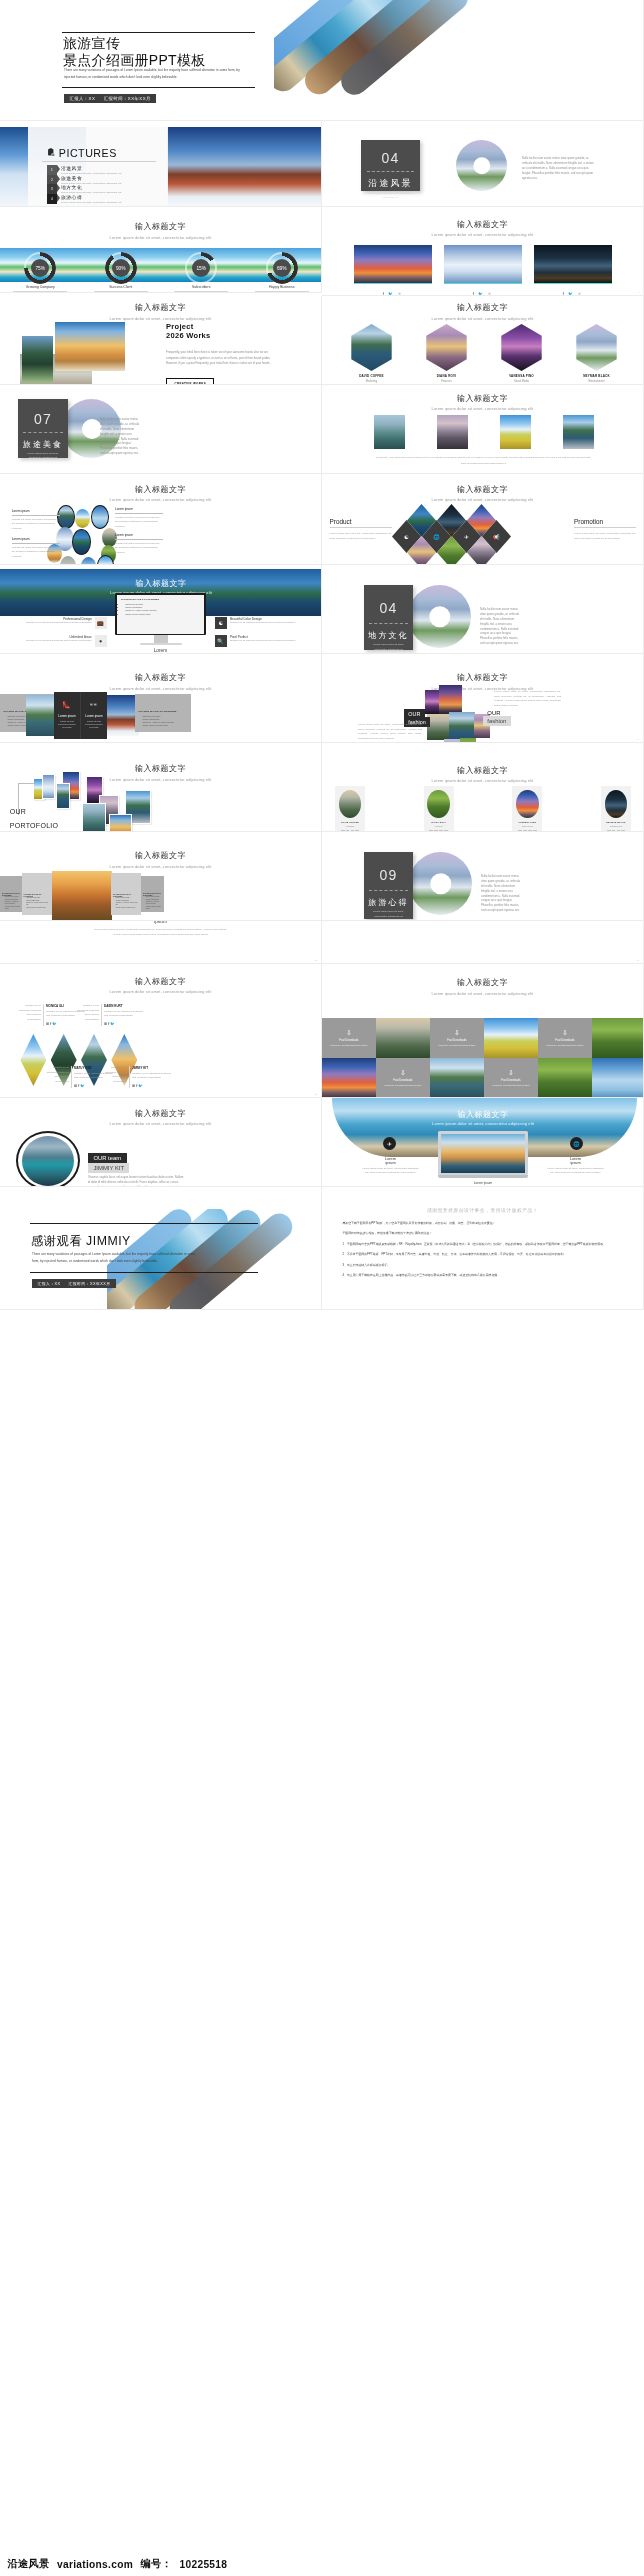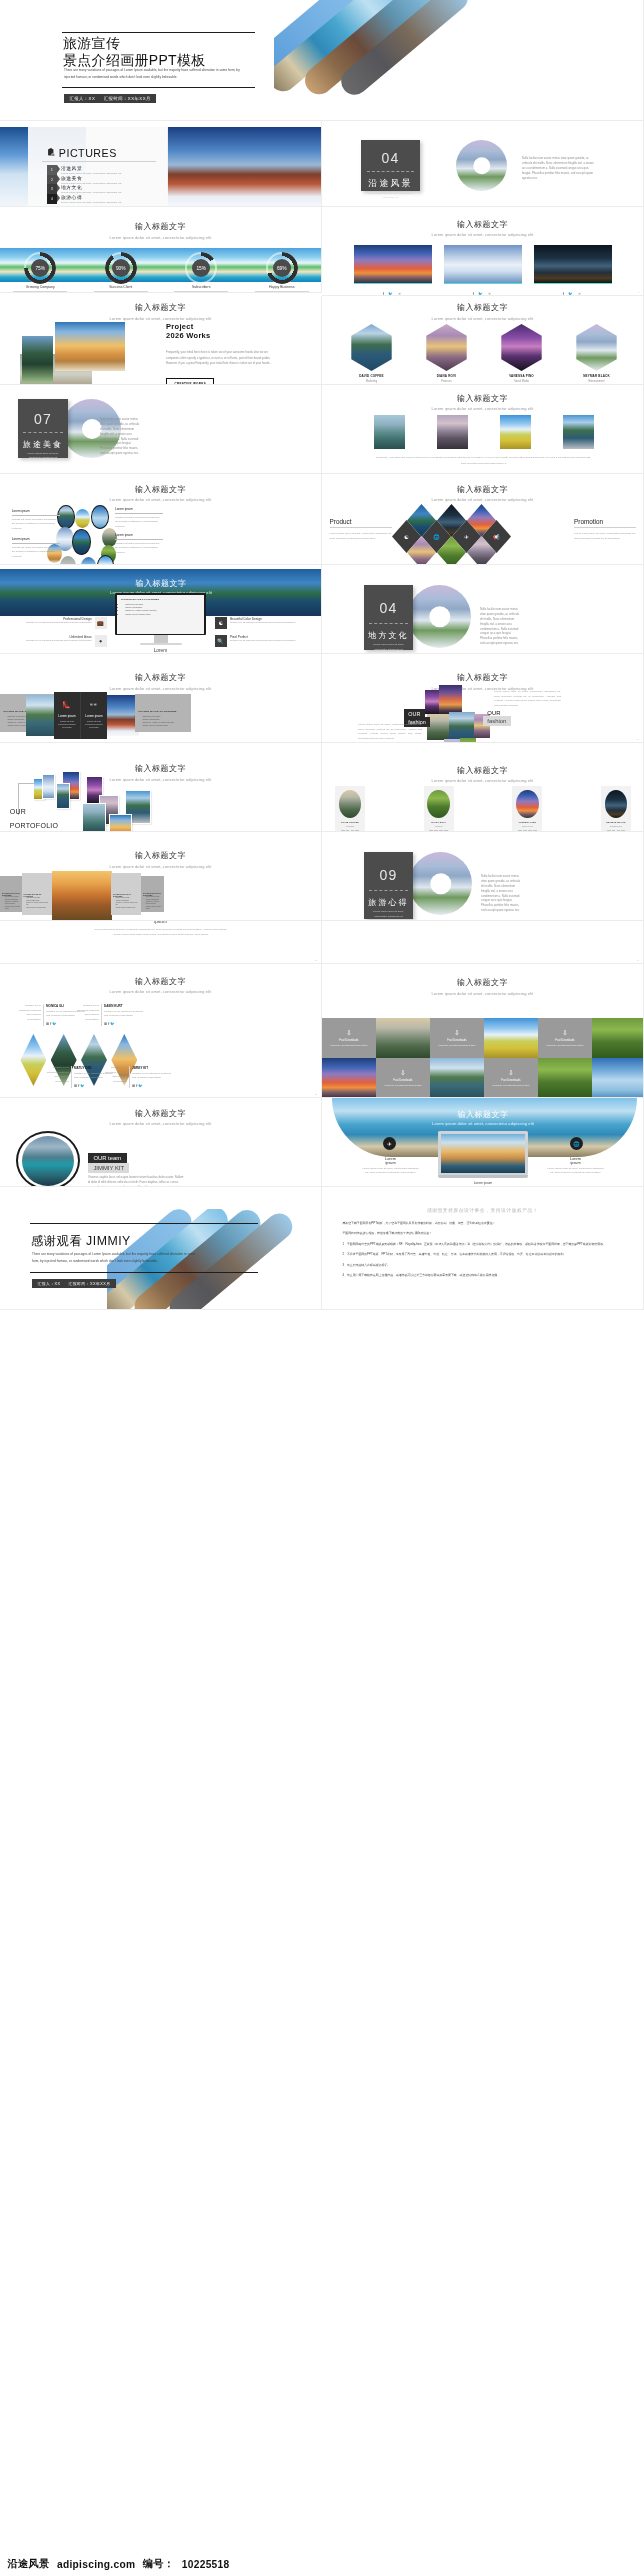--- a/index.html
+++ b/index.html
@@ -897,17 +897,17 @@
       <div class="disc-p">2、不得将千图网的PPT模版、PPT素材，本身用于再出售，或者出租、出借、转让、分销、发布或者作为礼物供他人使用，不得转授权、出卖、转让本协议或本协议中的权利。</div>
       <div class="disc-p">3、禁止把作品纳入商标或服务标记。</div>
       <div class="disc-p">4、禁止用户用下载格式在网上传播作品。或者作品可以让第三方单独付费或共享免费下载、或通过转移电话服务系统传播。</div>
     </div>
   </div>
 
 </div>
 
 <div class="footer-bar">
   <span>沿途风景</span>
-  <span>adipiscing.com</span>
+  <span>variations.com</span>
   <span>编号：</span>
   <span>10225518</span>
 </div>
 
 
 </body></html>

